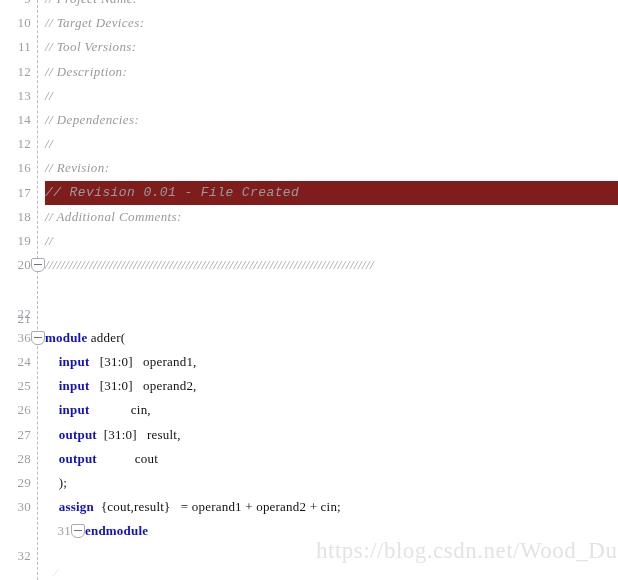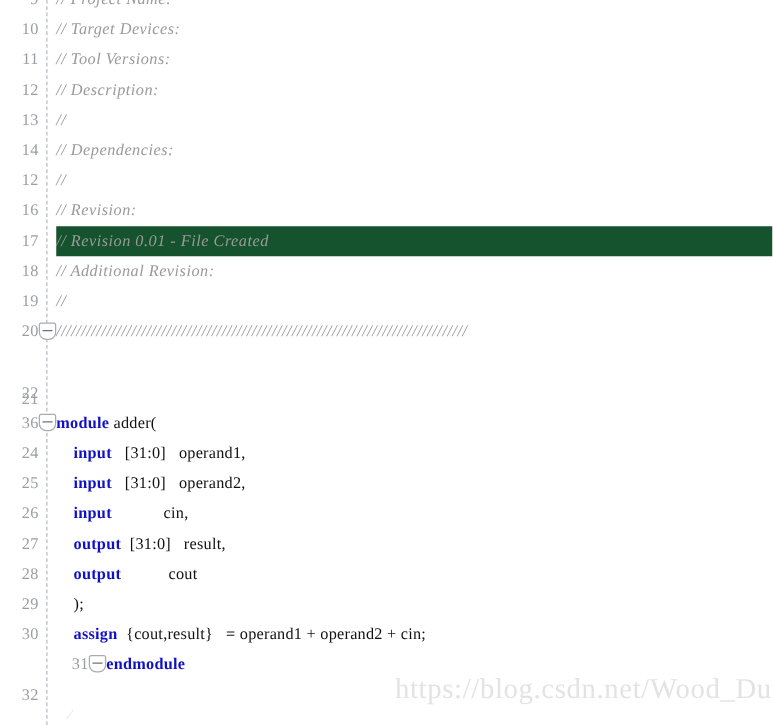--- a/index.html
+++ b/index.html
@@ -31,21 +31,21 @@
   }
 
   .line{
     position:absolute;
     left:0;
     width:502px;
     height:24px;
     line-height:24px;
     white-space:pre;
   }
-  .line.hl .code{ background:#14532d; }
+  .line.hl .code{ background:#7f1d1d;font-family:Liberation Mono, monospace; }
 
   .lineno{
     position:absolute;
     left:0;top:0;
     width:31px;
     text-align:right;
     color:#9b9ea6;
     font-family:"Liberation Serif", serif;
     font-size:13px;
     letter-spacing:0.3px;
@@ -121,21 +121,21 @@
   <div id="lines-host">
       <div class="line" style="top: -13px;"><span class="lineno">9</span><span class="code"><span class="cmt">// Project Name:</span></span></div>
       <div class="line" style="top: 11.2px;"><span class="lineno">10</span><span class="code"><span class="cmt">// Target Devices:</span></span></div>
       <div class="line" style="top: 35.4px;"><span class="lineno">11</span><span class="code"><span class="cmt">// Tool Versions:</span></span></div>
       <div class="line" style="top: 59.6px;"><span class="lineno">12</span><span class="code"><span class="cmt">// Description:</span></span></div>
       <div class="line" style="top: 83.8px;"><span class="lineno">13</span><span class="code"><span class="cmt">//</span></span></div>
       <div class="line" style="top: 108px; padding-left: 12px;"><span class="lineno">14</span><span class="code"><span class="cmt">// Dependencies:</span></span></div>
       <div class="line" style="top: 132.2px;"><span class="lineno">12</span><span class="code"><span class="cmt">//</span></span></div>
       <div class="line" style="top: 156.4px;"><span class="lineno">16</span><span class="code"><span class="cmt">// Revision:</span></span></div>
       <div class="line hl" style="top: 180.6px;"><span class="lineno">17</span><span class="code"><span class="cmt">// Revision 0.01 - File Created</span></span></div>
-      <div class="line" style="top: 204.8px;"><span class="lineno">18</span><span class="code"><span class="cmt">// Additional Revision:</span></span></div>
+      <div class="line" style="top: 204.8px;"><span class="lineno">18</span><span class="code"><span class="cmt">// Additional Comments:</span></span></div>
       <div class="line" style="top: 229px;"><span class="lineno">19</span><span class="code"><span class="cmt">//</span></span></div>
       <div class="line" style="top: 253.2px;"><span class="lineno">20</span><span class="fold"></span><span class="code"><span class="cmt">//////////////////////////////////////////////////////////////////////////////////</span></span></div>
       <div class="line" style="top: 277.4px; margin-top: 30px;"><span class="lineno">21</span><span class="code"></span></div>
       <div class="line" style="top: 301.6px;"><span class="lineno">22</span><span class="code"></span></div>
       <div class="line" style="top: 325.8px;"><span class="lineno">36</span><span class="fold"></span><span class="code"><span class="kw">module</span><span class="id"> adder(</span></span></div>
       <div class="line" style="top: 350px;"><span class="lineno">24</span><span class="code"><span class="id">    </span><span class="kw">input</span><span class="id">   [31:0]   operand1,</span></span></div>
       <div class="line" style="top: 374.2px;"><span class="lineno">25</span><span class="code"><span class="id">    </span><span class="kw">input</span><span class="id">   [31:0]   operand2,</span></span></div>
       <div class="line" style="top: 398.4px;"><span class="lineno">26</span><span class="code"><span class="id">    </span><span class="kw">input</span><span class="id">            cin,</span></span></div>
       <div class="line" style="top: 422.6px; padding-left: 46px;"><span class="lineno">27</span><span class="code"><span class="id">    </span><span class="kw">output</span><span class="id">  [31:0]   result,</span></span></div>
       <div class="line" style="top: 446.8px;"><span class="lineno">28</span><span class="code"><span class="id">    </span><span class="kw">output</span><span class="id">           cout</span></span></div>

